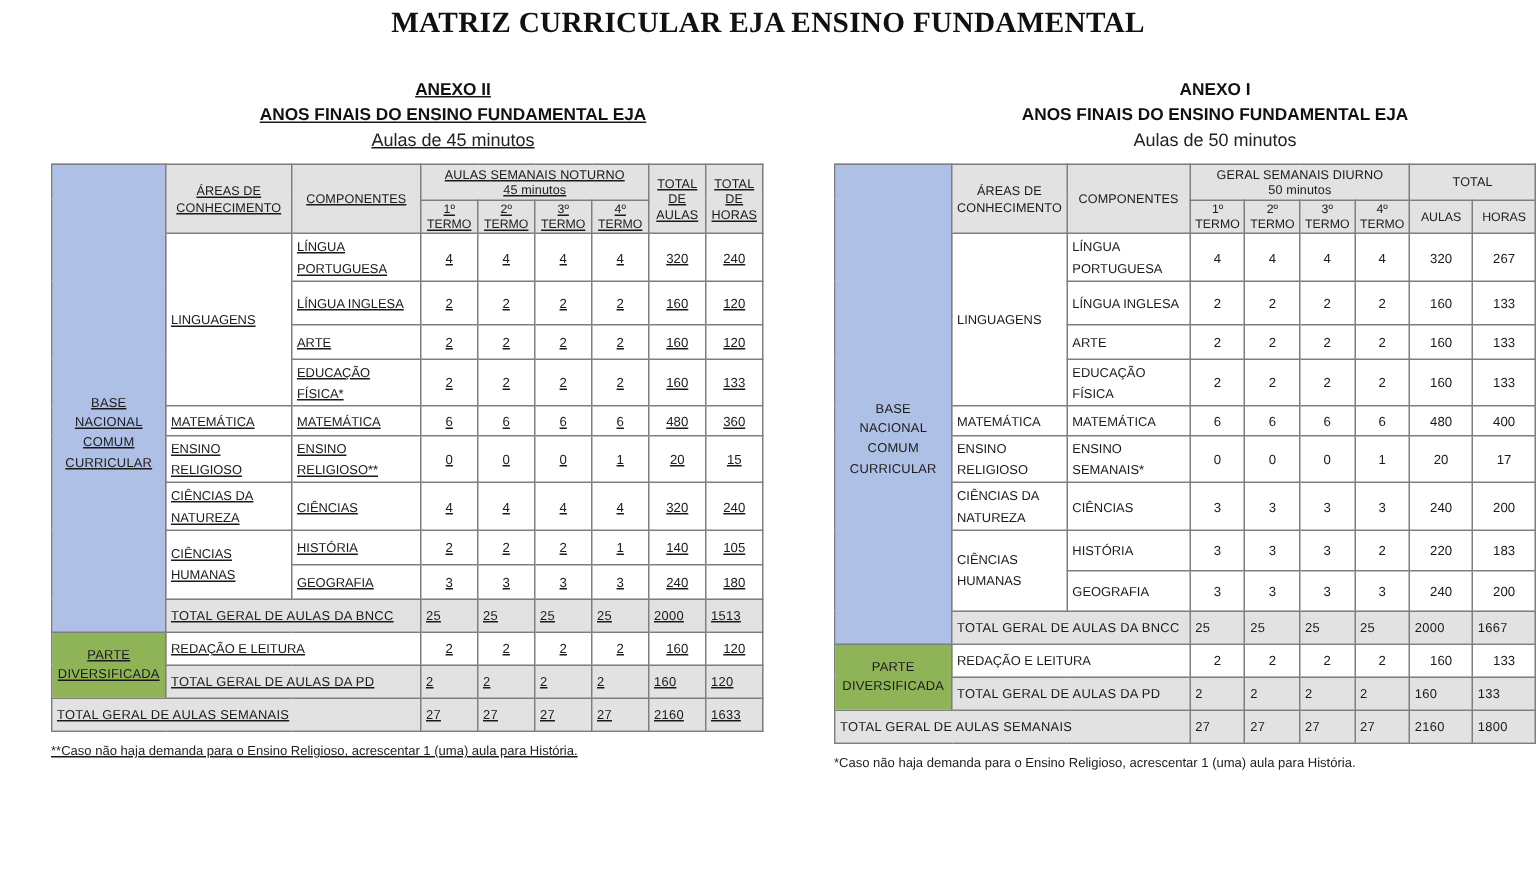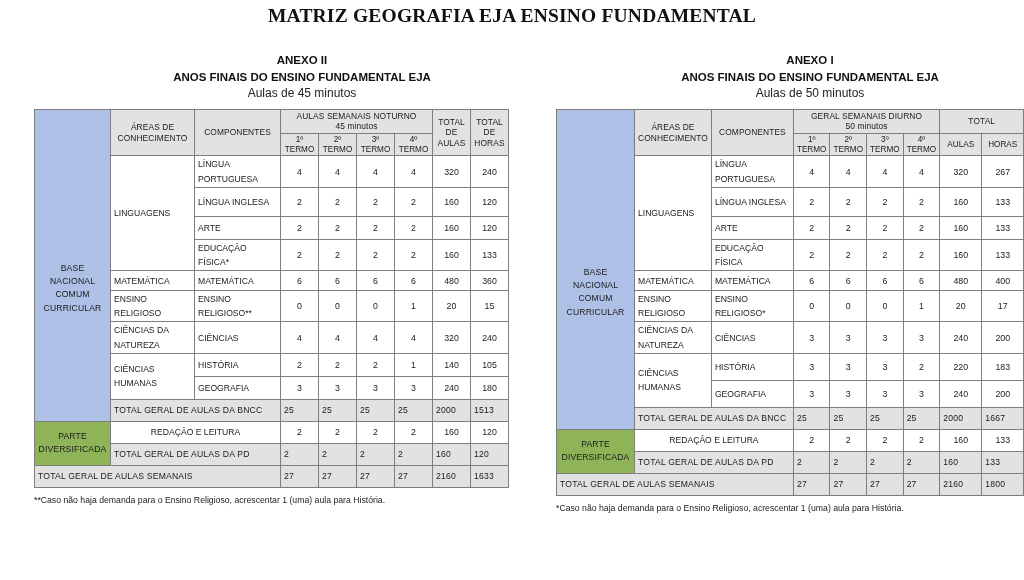--- a/index.html
+++ b/index.html
@@ -32,21 +32,21 @@
     font-size: 19.5px;
     letter-spacing: 0.2px;
     color: #111111;
   }
 
   
   .panel {
     position: absolute;
     top: 52px;
   }
-  .panel-left  { left: 34px;  width: 490px; }
+  .panel-left  { left: 34px;  width: 490px; text-decoration: underline; }
   .panel-right { left: 556px; width: 472px; }
 
   .subtitle-block {
     text-align: center;
     line-height: 1.45;
   }
   .panel-left .subtitle-block { padding-left: 46px; }
   .panel-right .subtitle-block { padding-left: 36px; }
 
   .sub-1, .sub-2 {
@@ -126,41 +126,41 @@
     font-weight: bold;
   }
   .total-row {
     background: #e2e2e2;
     text-align: left;
     font-weight: bold;
     font-size: 8.6px;
     letter-spacing: 0.2px;
   }
   .plain-row-label {
-    text-align: center;
+    text-align: left;
     padding-left: 5px;
     font-size: 8.6px;
   }
 
   .footnotes {
     margin-top: 5px;
     font-size: 8.7px;
     line-height: 1.65;
     color: #222;
   }
   .footnotes p { margin: 0 0 2px 0; }
 
   .tbl-wrap { margin-top: 6px; }
 </style>
 </head>
 <body>
 
 <div class="page">
 
-  <div class="main-title">MATRIZ GEOGRAFIA EJA ENSINO FUNDAMENTAL</div>
+  <div class="main-title">MATRIZ CURRICULAR EJA ENSINO FUNDAMENTAL</div>
 
   <div class="panel panel-left">
     <div class="subtitle-block">
       <div class="sub-1">ANEXO II</div>
       <div class="sub-2">ANOS FINAIS DO ENSINO FUNDAMENTAL EJA</div>
       <div class="sub-3">Aulas de 45 minutos</div>
     </div>
 
     <div class="tbl-wrap">
     <table class="matrix">
@@ -424,21 +424,21 @@
           <td class="num">6</td>
           <td class="num">6</td>
           <td class="num">6</td>
           <td class="num">6</td>
           <td class="num">480</td>
           <td class="num-b">400</td>
         </tr>
 
         <tr>
           <td class="area-cell">ENSINO RELIGIOSO</td>
-          <td class="comp-cell" style="height:26px;">ENSINO RELIGIOSO*</td>
+          <td class="comp-cell" style="height:26px;">ENSINO SEMANAIS*</td>
           <td class="num">0</td>
           <td class="num">0</td>
           <td class="num">0</td>
           <td class="num">1</td>
           <td class="num">20</td>
           <td class="num-b">17</td>
         </tr>
 
         <tr>
           <td class="area-cell">CIÊNCIAS DA NATUREZA</td>

